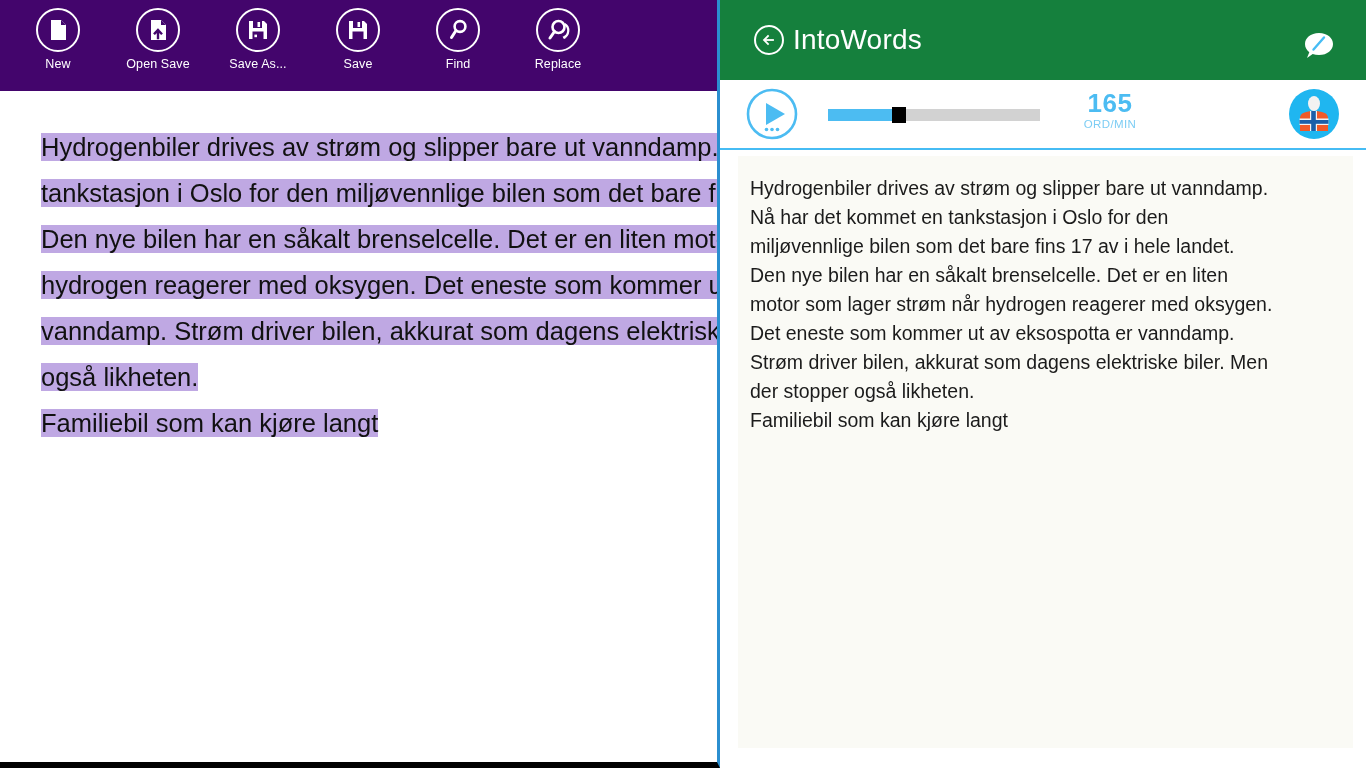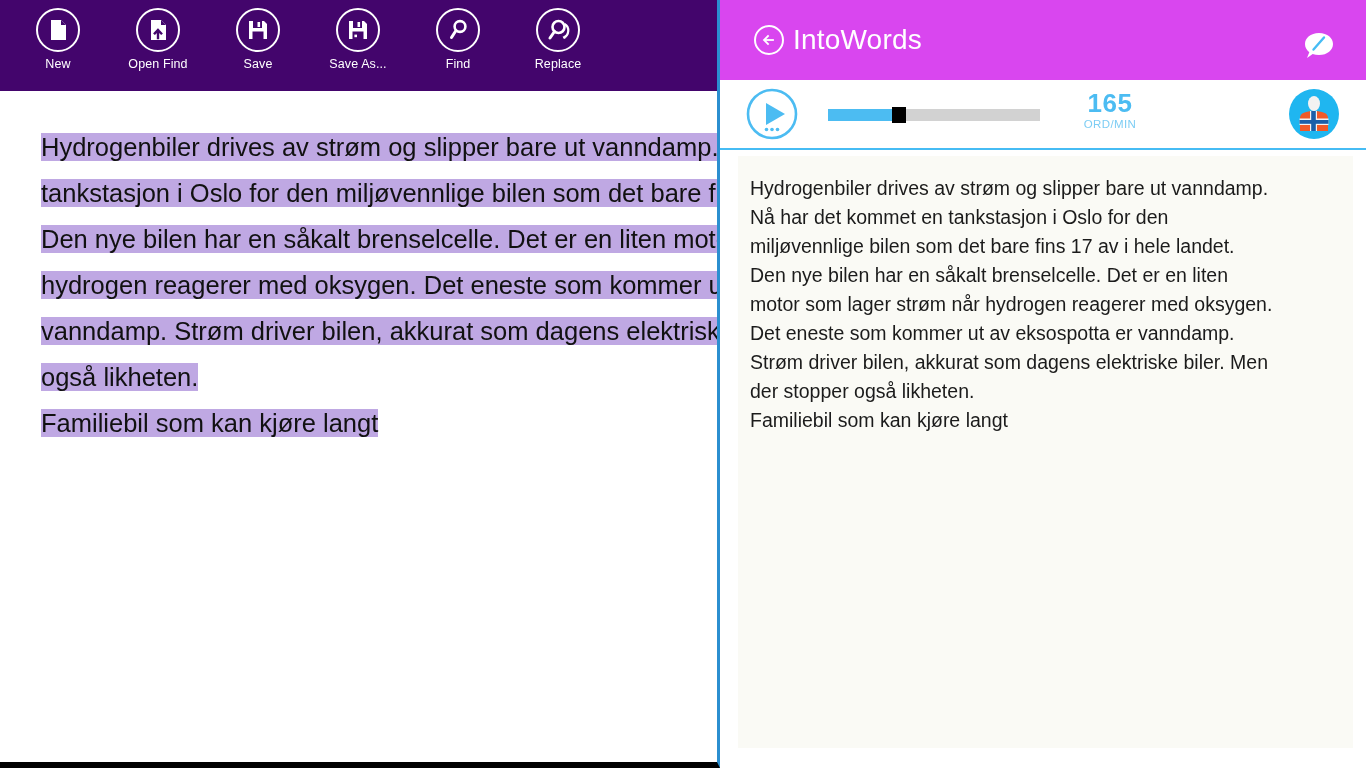--- a/index.html
+++ b/index.html
@@ -112,21 +112,21 @@
     height: 768px;
     background: #ffffff;
     overflow: hidden;
   }
   #iw-header {
     position: absolute;
     left: 0;
     top: 0;
     width: 646px;
     height: 80px;
-    background: #d946ef;
+    background: #15803d;
     display: flex;
     align-items: center;
   }
   #iw-back {
     margin-left: 34px;
     width: 30px;
     height: 30px;
     border: 2px solid #ffffff;
     border-radius: 50%;
     display: flex;
@@ -273,46 +273,46 @@
       </div>
 
       <div class="tool-btn">
         <span class="tool-circle">
           <svg width="26" height="26" viewBox="0 0 26 26">
             <path d="M6 3 h10 l5 5 v15 h-15 z" fill="#ffffff"></path>
             <path d="M16 3 v5 h5 z" fill="#43056c"></path>
             <path d="M13 21 v-6 M13 13 l-3.2 3.4 M13 13 l3.2 3.4" stroke="#43056c" stroke-width="2.4" fill="none" stroke-linecap="square"></path>
           </svg>
         </span>
-        <span class="tool-label">Open Find</span>
-      </div>
-
-      <div class="tool-btn">
-        <span class="tool-circle">
-          <svg width="24" height="24" viewBox="0 0 24 24">
-            <path d="M3 3 h15 l3 3 v15 h-18 z" fill="#ffffff"></path>
-            <rect x="7" y="3" width="9" height="7" fill="#43056c"></rect>
-            <rect x="11.5" y="4" width="2.6" height="5" fill="#ffffff"></rect>
-            <rect x="6.5" y="13.5" width="11" height="7.5" fill="#43056c"></rect>
-          </svg>
-        </span>
-        <span class="tool-label">Save</span>
+        <span class="tool-label">Open Save</span>
       </div>
 
       <div class="tool-btn">
         <span class="tool-circle">
           <svg width="24" height="24" viewBox="0 0 24 24">
             <path d="M3 3 h15 l3 3 v15 h-18 z" fill="#ffffff"></path>
             <rect x="7" y="3" width="9" height="7" fill="#43056c"></rect>
             <rect x="11.5" y="4" width="2.6" height="5" fill="#ffffff"></rect>
             <rect x="6.5" y="13.5" width="11" height="7.5" fill="#43056c"></rect>
             <rect x="8.4" y="16.6" width="2.6" height="2.6" fill="#ffffff"></rect>
           </svg>
         </span>
         <span class="tool-label">Save As...</span>
+      </div>
+
+      <div class="tool-btn">
+        <span class="tool-circle">
+          <svg width="24" height="24" viewBox="0 0 24 24">
+            <path d="M3 3 h15 l3 3 v15 h-18 z" fill="#ffffff"></path>
+            <rect x="7" y="3" width="9" height="7" fill="#43056c"></rect>
+            <rect x="11.5" y="4" width="2.6" height="5" fill="#ffffff"></rect>
+            <rect x="6.5" y="13.5" width="11" height="7.5" fill="#43056c"></rect>
+          </svg>
+        </span>
+        <span class="tool-label">Save</span>
       </div>
 
       <div class="tool-btn">
         <span class="tool-circle">
           <svg width="26" height="26" viewBox="0 0 26 26">
             <circle cx="15" cy="9.5" r="5.4" fill="none" stroke="#ffffff" stroke-width="2.6"></circle>
             <path d="M11 13.5 L6.5 20.5" stroke="#ffffff" stroke-width="3" stroke-linecap="round"></path>
           </svg>
         </span>
         <span class="tool-label">Find</span>

